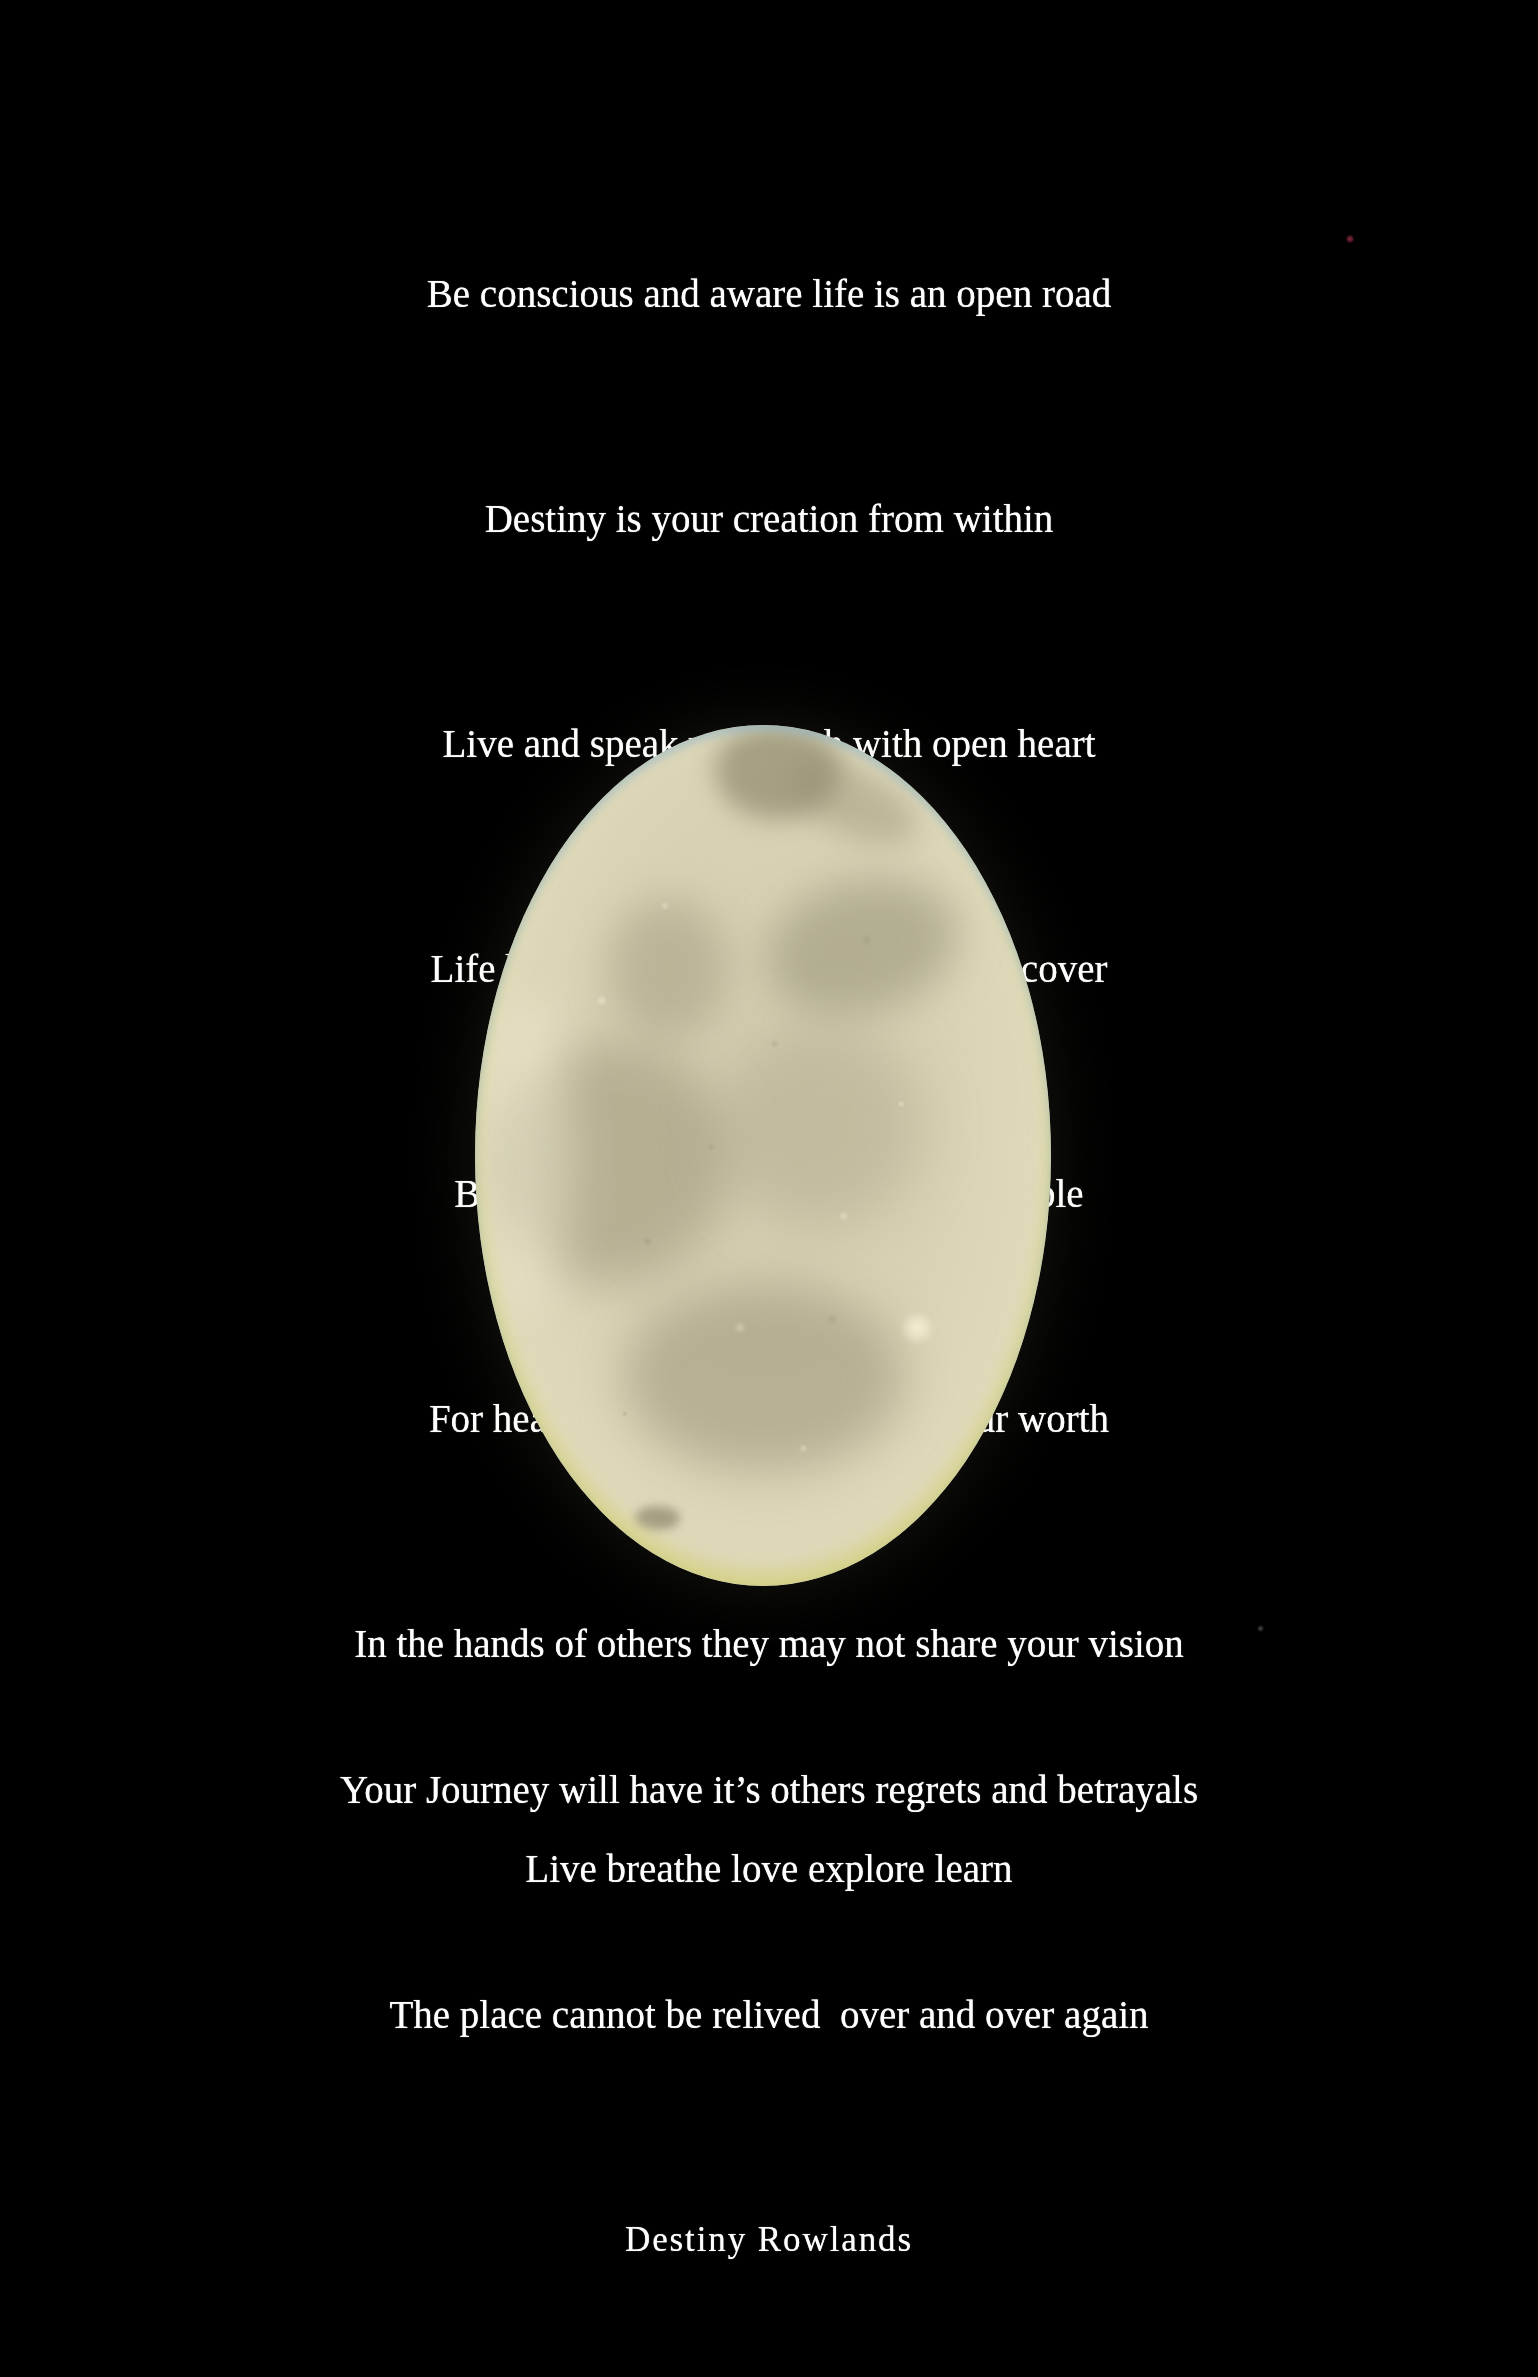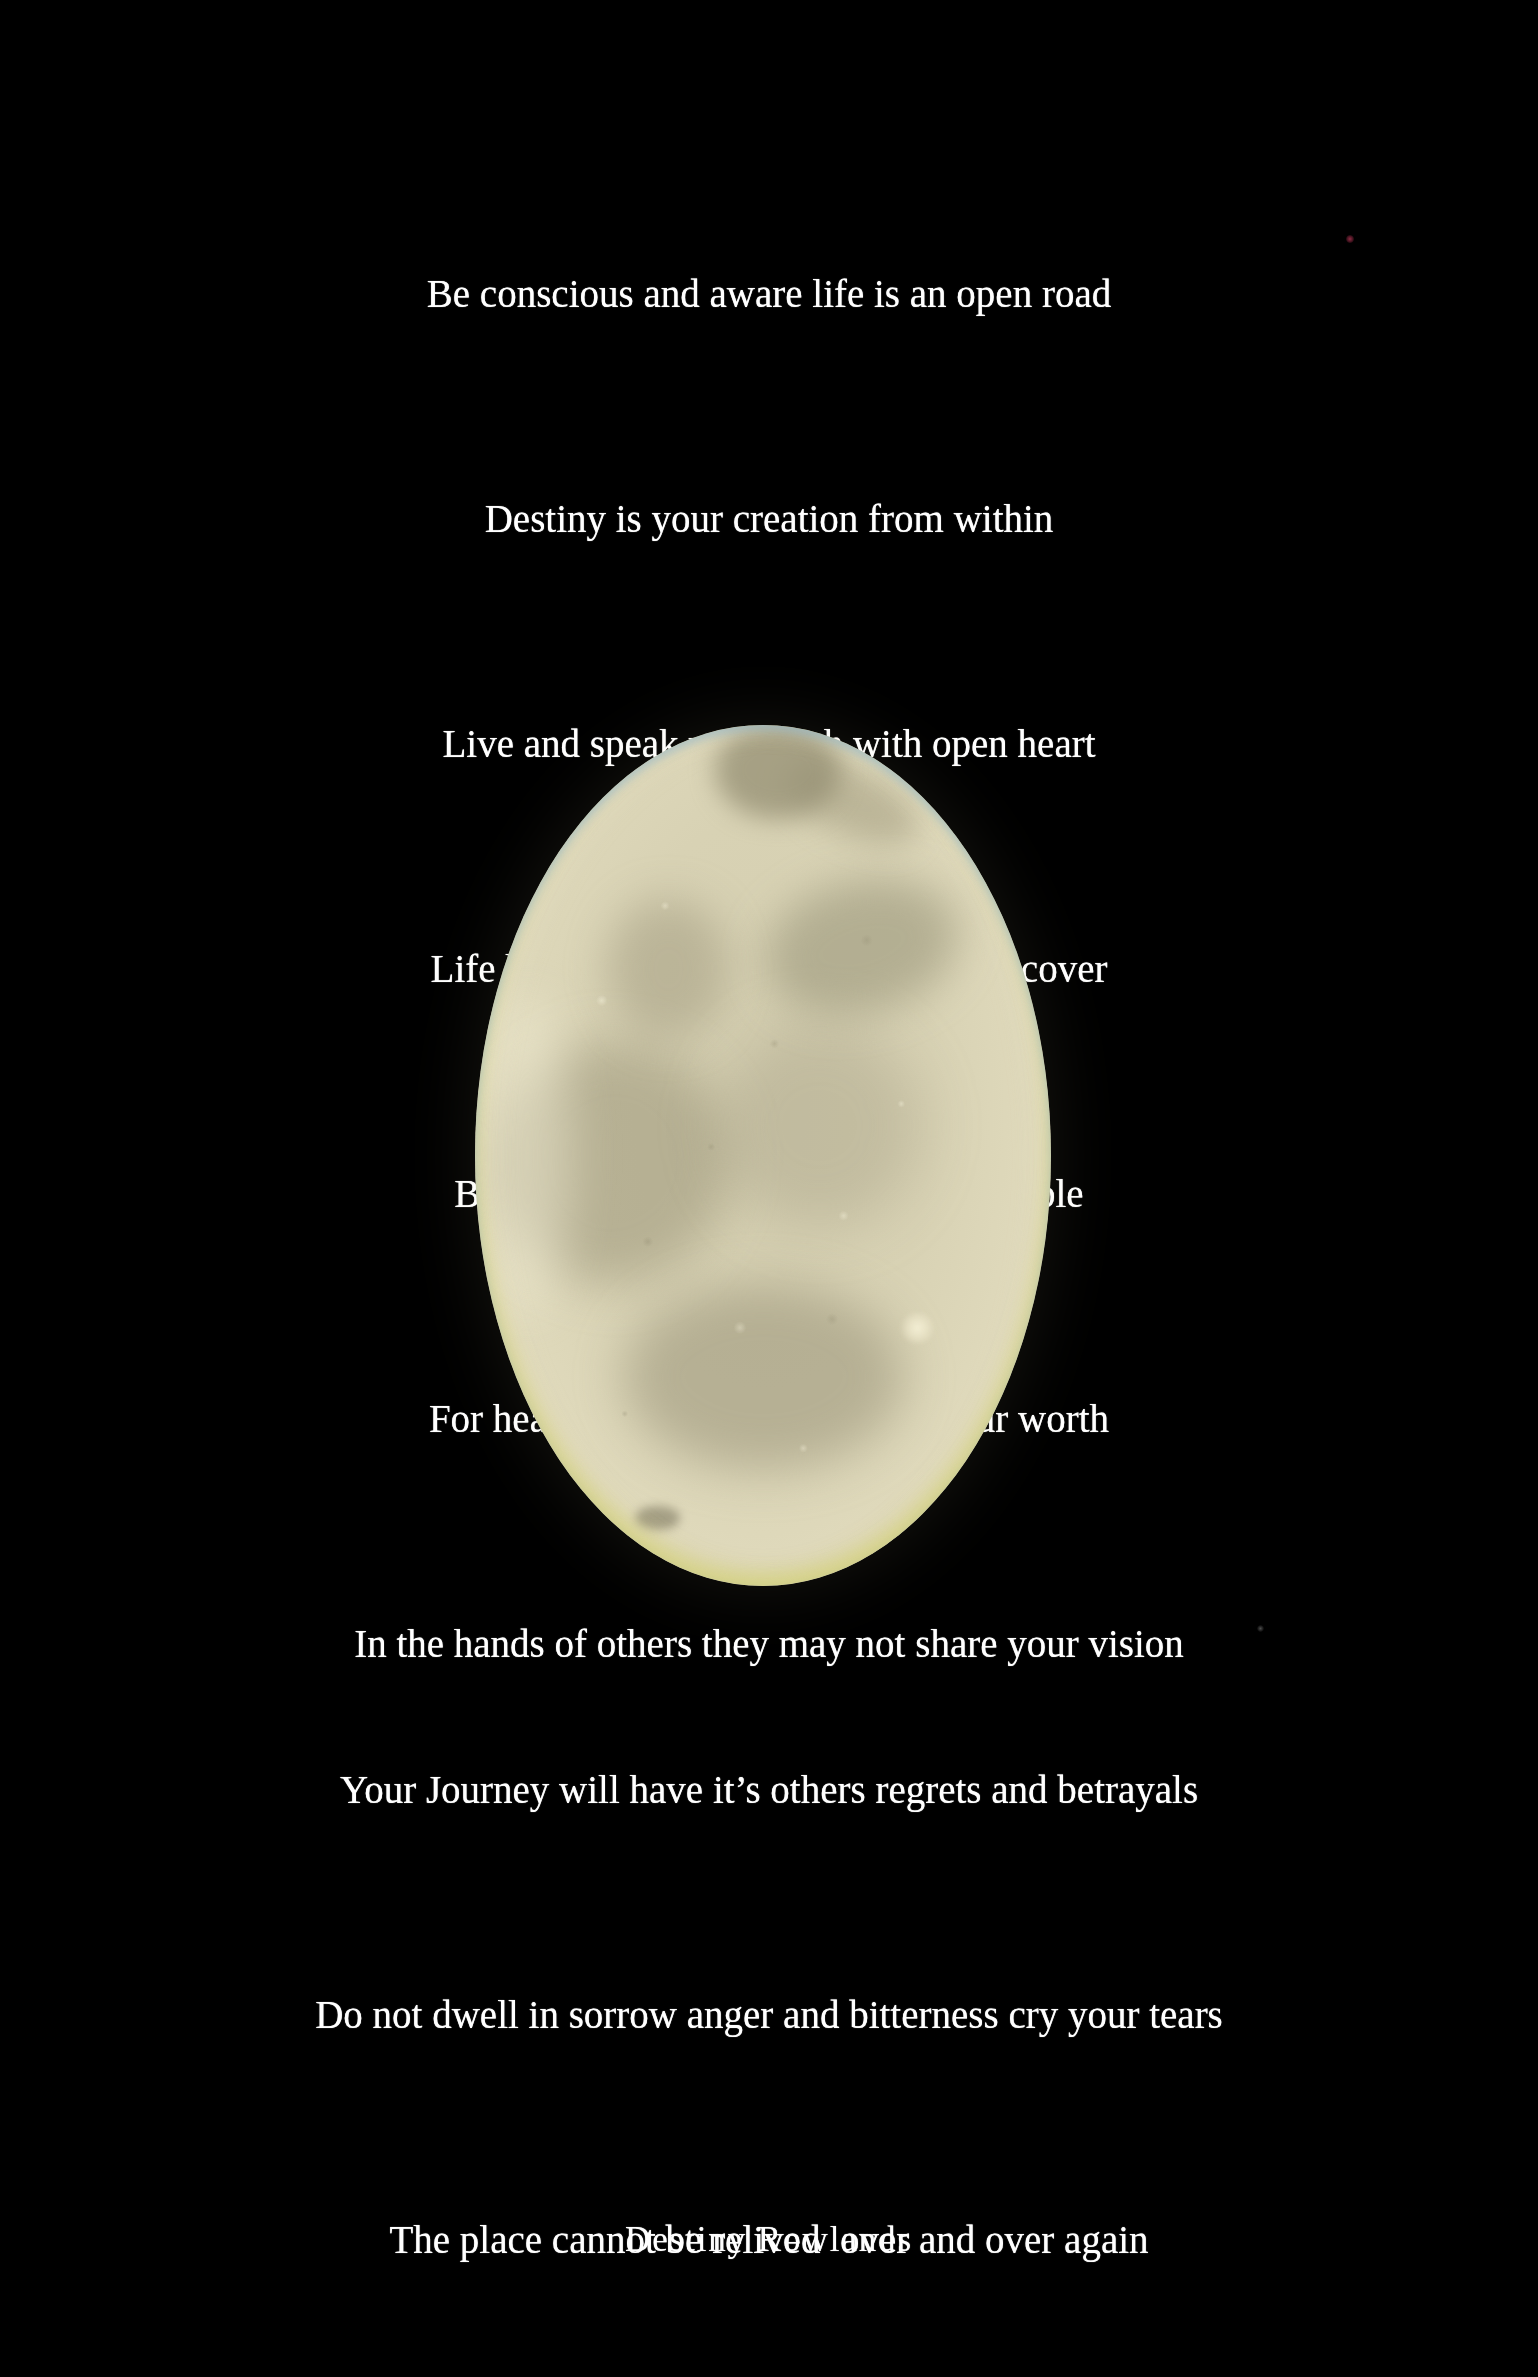--- a/index.html
+++ b/index.html
@@ -110,20 +110,21 @@
 <div class="poster">
 
   <div class="poem poem-top">
     <div class="line">Be conscious and aware life is an open road</div>
     <div class="line">Destiny is your creation from within</div>
     <div class="line">Live and speak your truth with open heart</div>
     <div class="line">Life has many treasures for you to discover</div>
     <div class="line">Be happy within yourself be responsible</div>
     <div class="line">For heart and mind do not place your worth</div>
     <div class="line">In the hands of others they may not share your vision</div>
+    <div class="line">Live breathe love explore learn</div>
   </div>
 
   <div class="moon">
     <div class="mare-4"></div>
     <div class="mare-6"></div>
     <div class="mare-2"></div>
     <div class="mare-3"></div>
     <div class="mare-5"></div>
     <div class="mare-1b"></div>
     <div class="mare-1"></div>
@@ -131,21 +132,20 @@
     <div class="limb-light"></div>
     <div class="crater-bright"></div>
     <div class="texture"></div>
   </div>
 
   <div class="star star-red"></div>
   <div class="star star-gray"></div>
 
   <div class="poem poem-bottom">
     <div class="line">Your Journey will have it’s others regrets and betrayals</div>
-    <div class="line">Do not dwell in sorrow anger and bitterness cry your tears</div>
     <div class="line">The place cannot be relived  over and over again</div>
     
     
     
     
     
   </div>
 
   <div class="signature">Destiny Rowlands</div>
 

